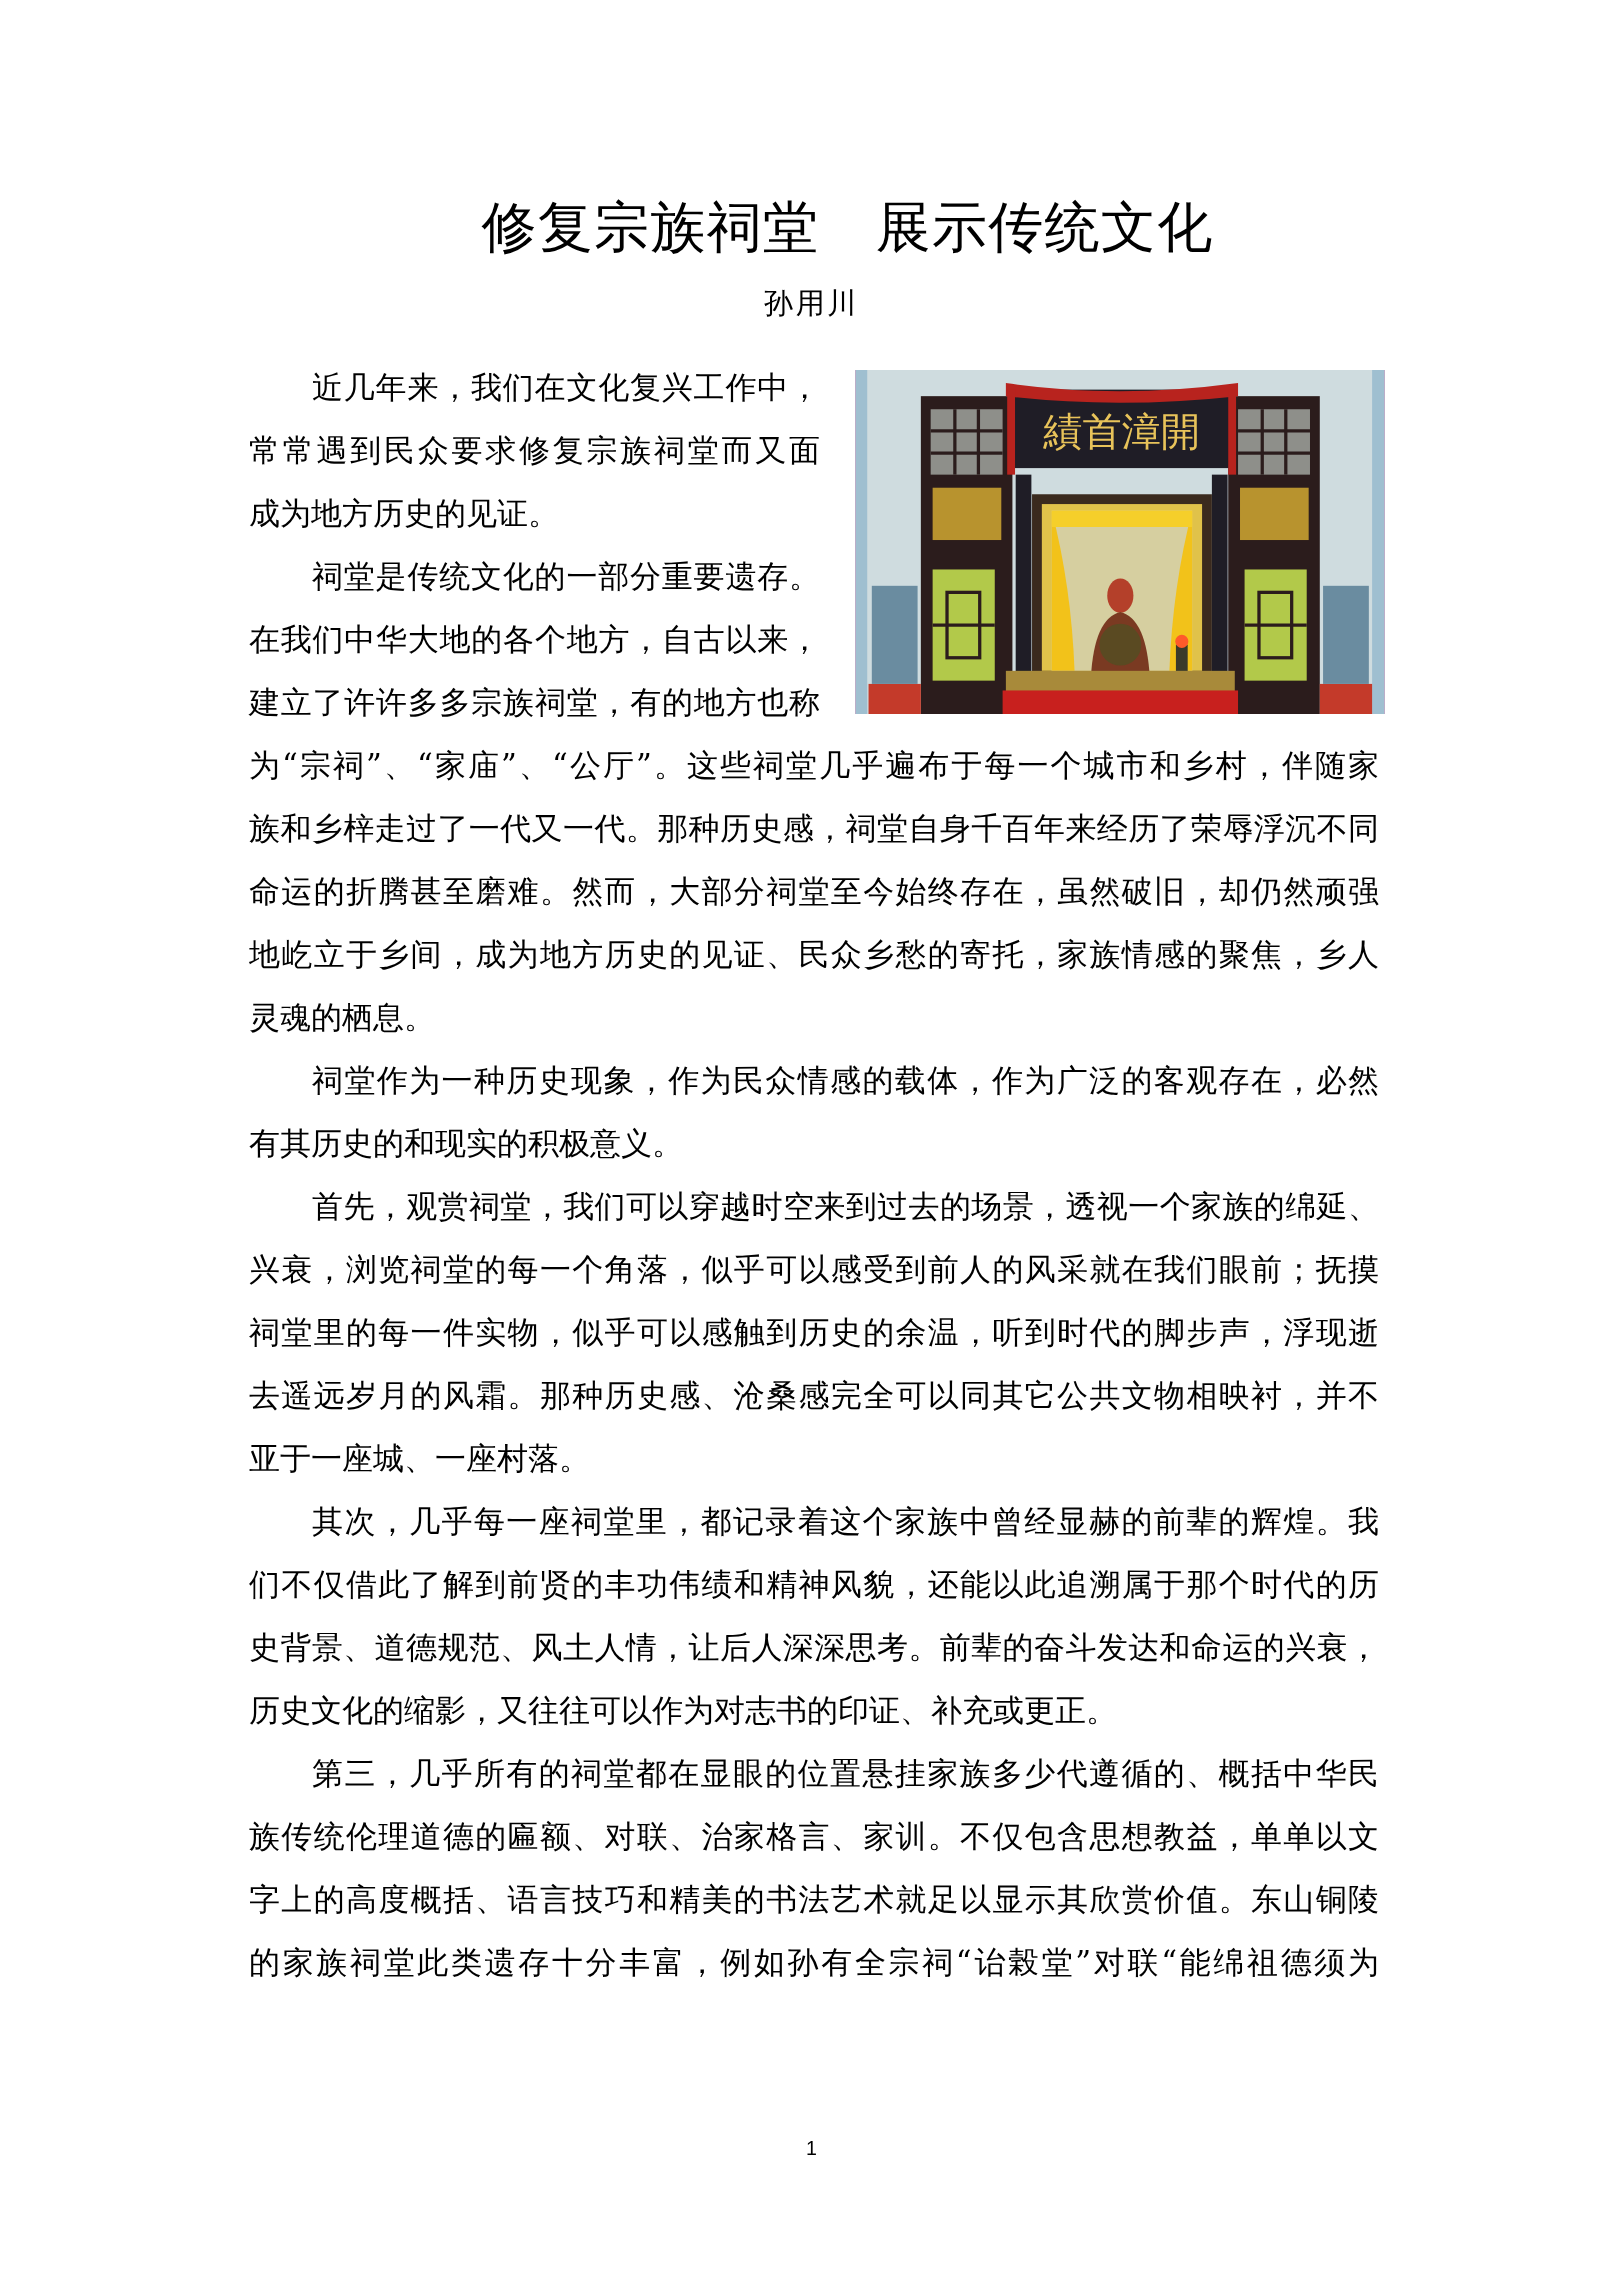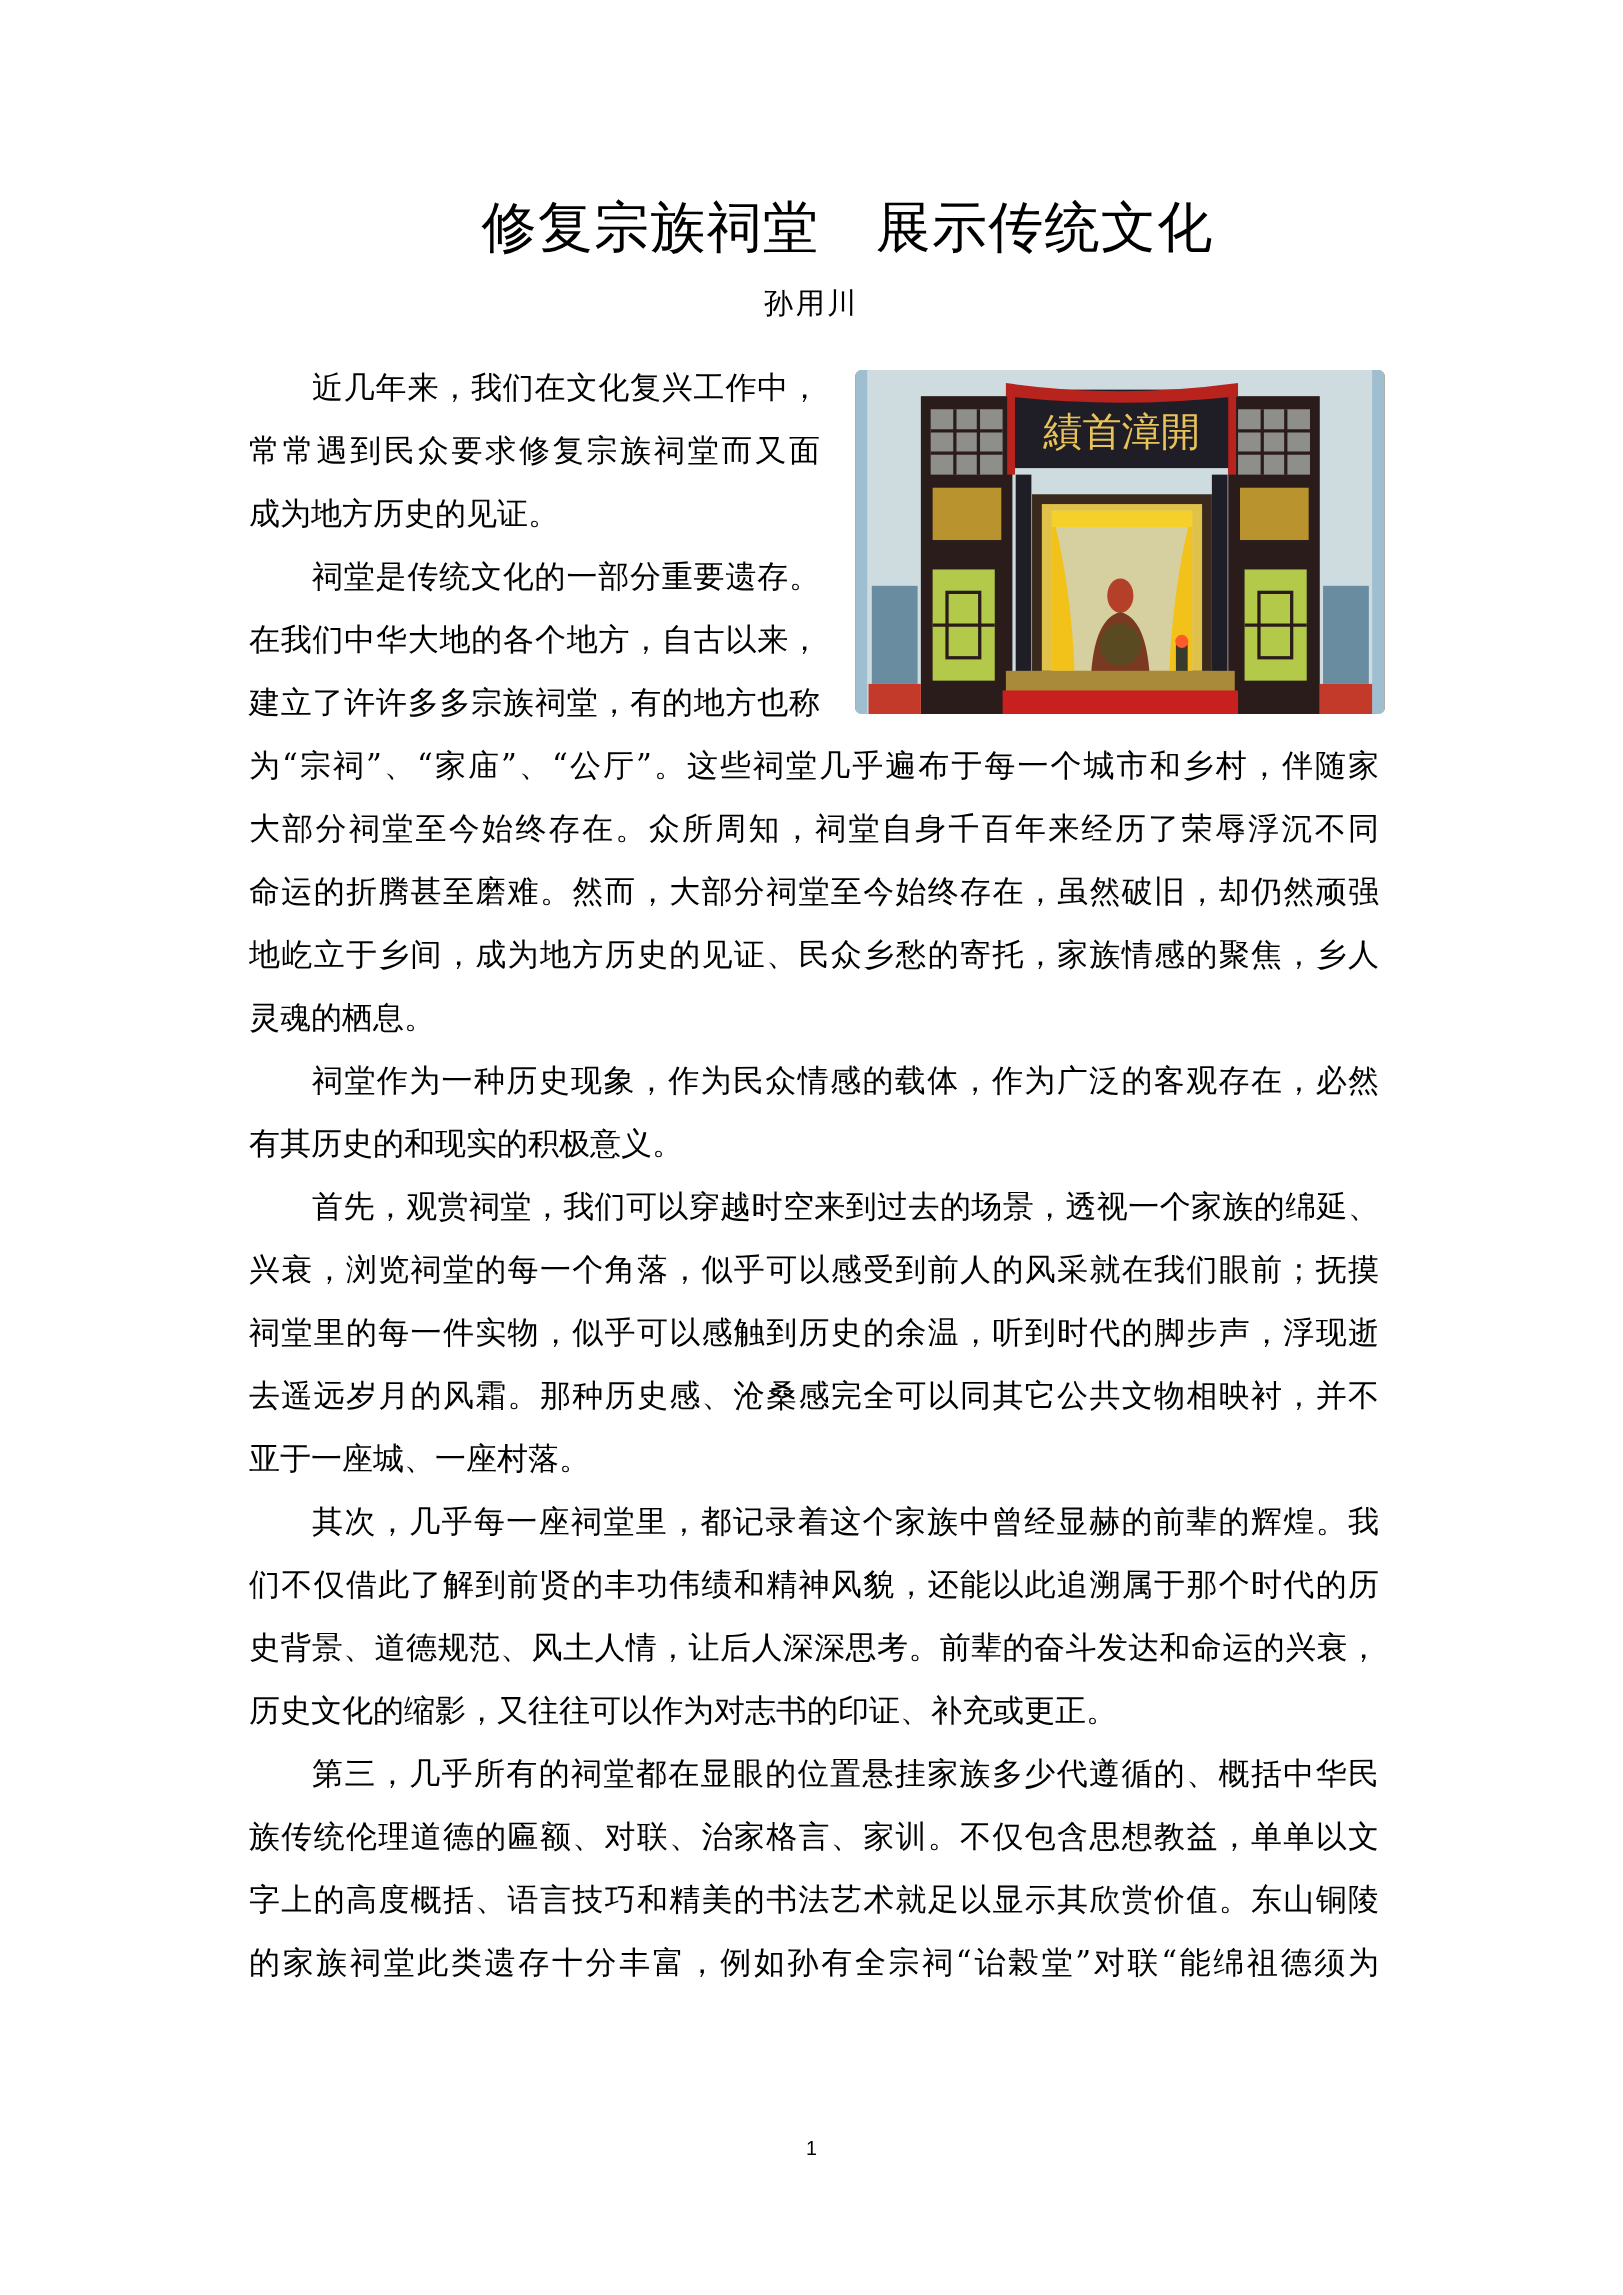--- a/index.html
+++ b/index.html
@@ -12,21 +12,21 @@
   .author { position: absolute; left: 0; width: 1623px; top: 280px; text-align: center;
             font-size: 29px; line-height: 46px; letter-spacing: 2.6px; }
   .body { position: absolute; left: 249px; top: 356px; width: 1130px; }
   .line { height: 63px; line-height: 63px; font-size: 31px; white-space: nowrap;
           text-align: justify; text-align-last: justify; }
   .line.short { width: 571px; }
   .line.last { text-align-last: left; }
   .line.indent { padding-left: 63px; }
   .line.short.indent { width: 508px; }
   .photo { position: absolute; left: 855px; top: 370px; width: 530px; height: 344px;
-           overflow: hidden; background: #a16207; border-radius: 7px; }
+           overflow: hidden; background: #ec4899; }
   .page-num { position: absolute; left: 0; width: 1623px; top: 2135px; text-align: center;
               font-family: "Liberation Sans", sans-serif; font-size: 19.6px; line-height: 26px; }
 </style>
 </head>
 <body>
 
 <div class="page">
 
   <div class="title">修复宗族祠堂　展示传统文化</div>
   <div class="author">孙用川</div>
@@ -102,21 +102,21 @@
   <div class="body">
 
     <div class="line short indent">近几年来，我们在文化复兴工作中，</div>
     <div class="line short">常常遇到民众要求修复宗族祠堂而又面</div>
     <div class="line short last">成为地方历史的见证。</div>
 
     <div class="line short indent">祠堂是传统文化的一部分重要遗存。</div>
     <div class="line short">在我们中华大地的各个地方，自古以来，</div>
     <div class="line short">建立了许许多多宗族祠堂，有的地方也称</div>
     <div class="line">为“宗祠”、“家庙”、“公厅”。这些祠堂几乎遍布于每一个城市和乡村，伴随家</div>
-    <div class="line">大部分祠堂至今始终存在。众所周知，祠堂自身千百年来经历了荣辱浮沉不同</div>
+    <div class="line">族和乡梓走过了一代又一代。那种历史感，祠堂自身千百年来经历了荣辱浮沉不同</div>
     <div class="line">命运的折腾甚至磨难。然而，大部分祠堂至今始终存在，虽然破旧，却仍然顽强</div>
     <div class="line">地屹立于乡间，成为地方历史的见证、民众乡愁的寄托，家族情感的聚焦，乡人</div>
     <div class="line last">灵魂的栖息。</div>
 
     <div class="line indent">祠堂作为一种历史现象，作为民众情感的载体，作为广泛的客观存在，必然</div>
     <div class="line last">有其历史的和现实的积极意义。</div>
 
     <div class="line indent">首先，观赏祠堂，我们可以穿越时空来到过去的场景，透视一个家族的绵延、</div>
     <div class="line">兴衰，浏览祠堂的每一个角落，似乎可以感受到前人的风采就在我们眼前；抚摸</div>
     <div class="line">祠堂里的每一件实物，似乎可以感触到历史的余温，听到时代的脚步声，浮现逝</div>

